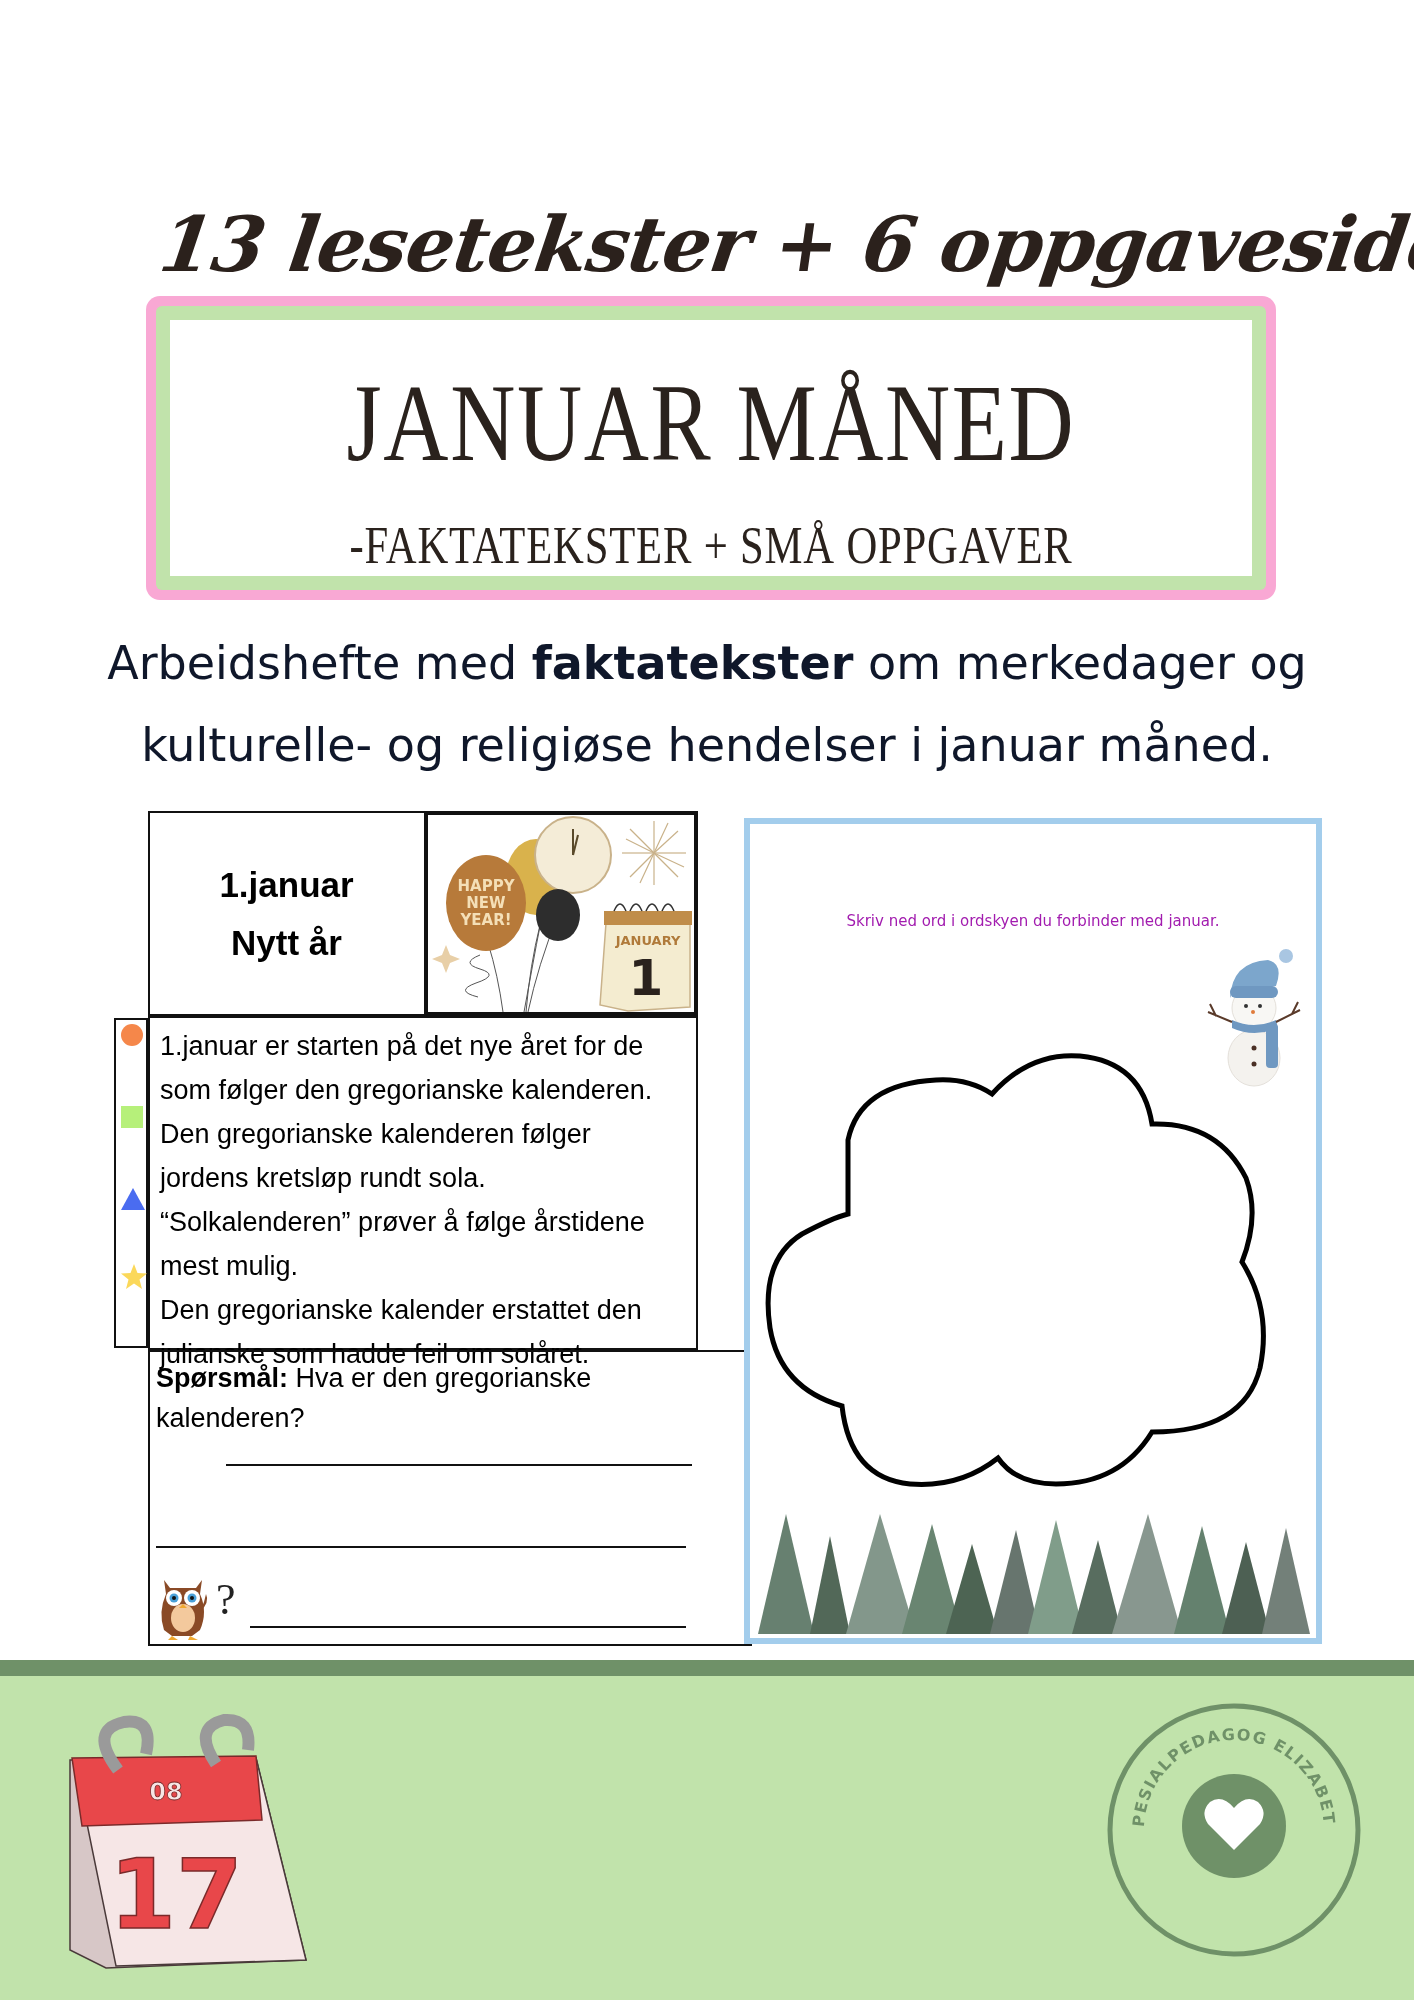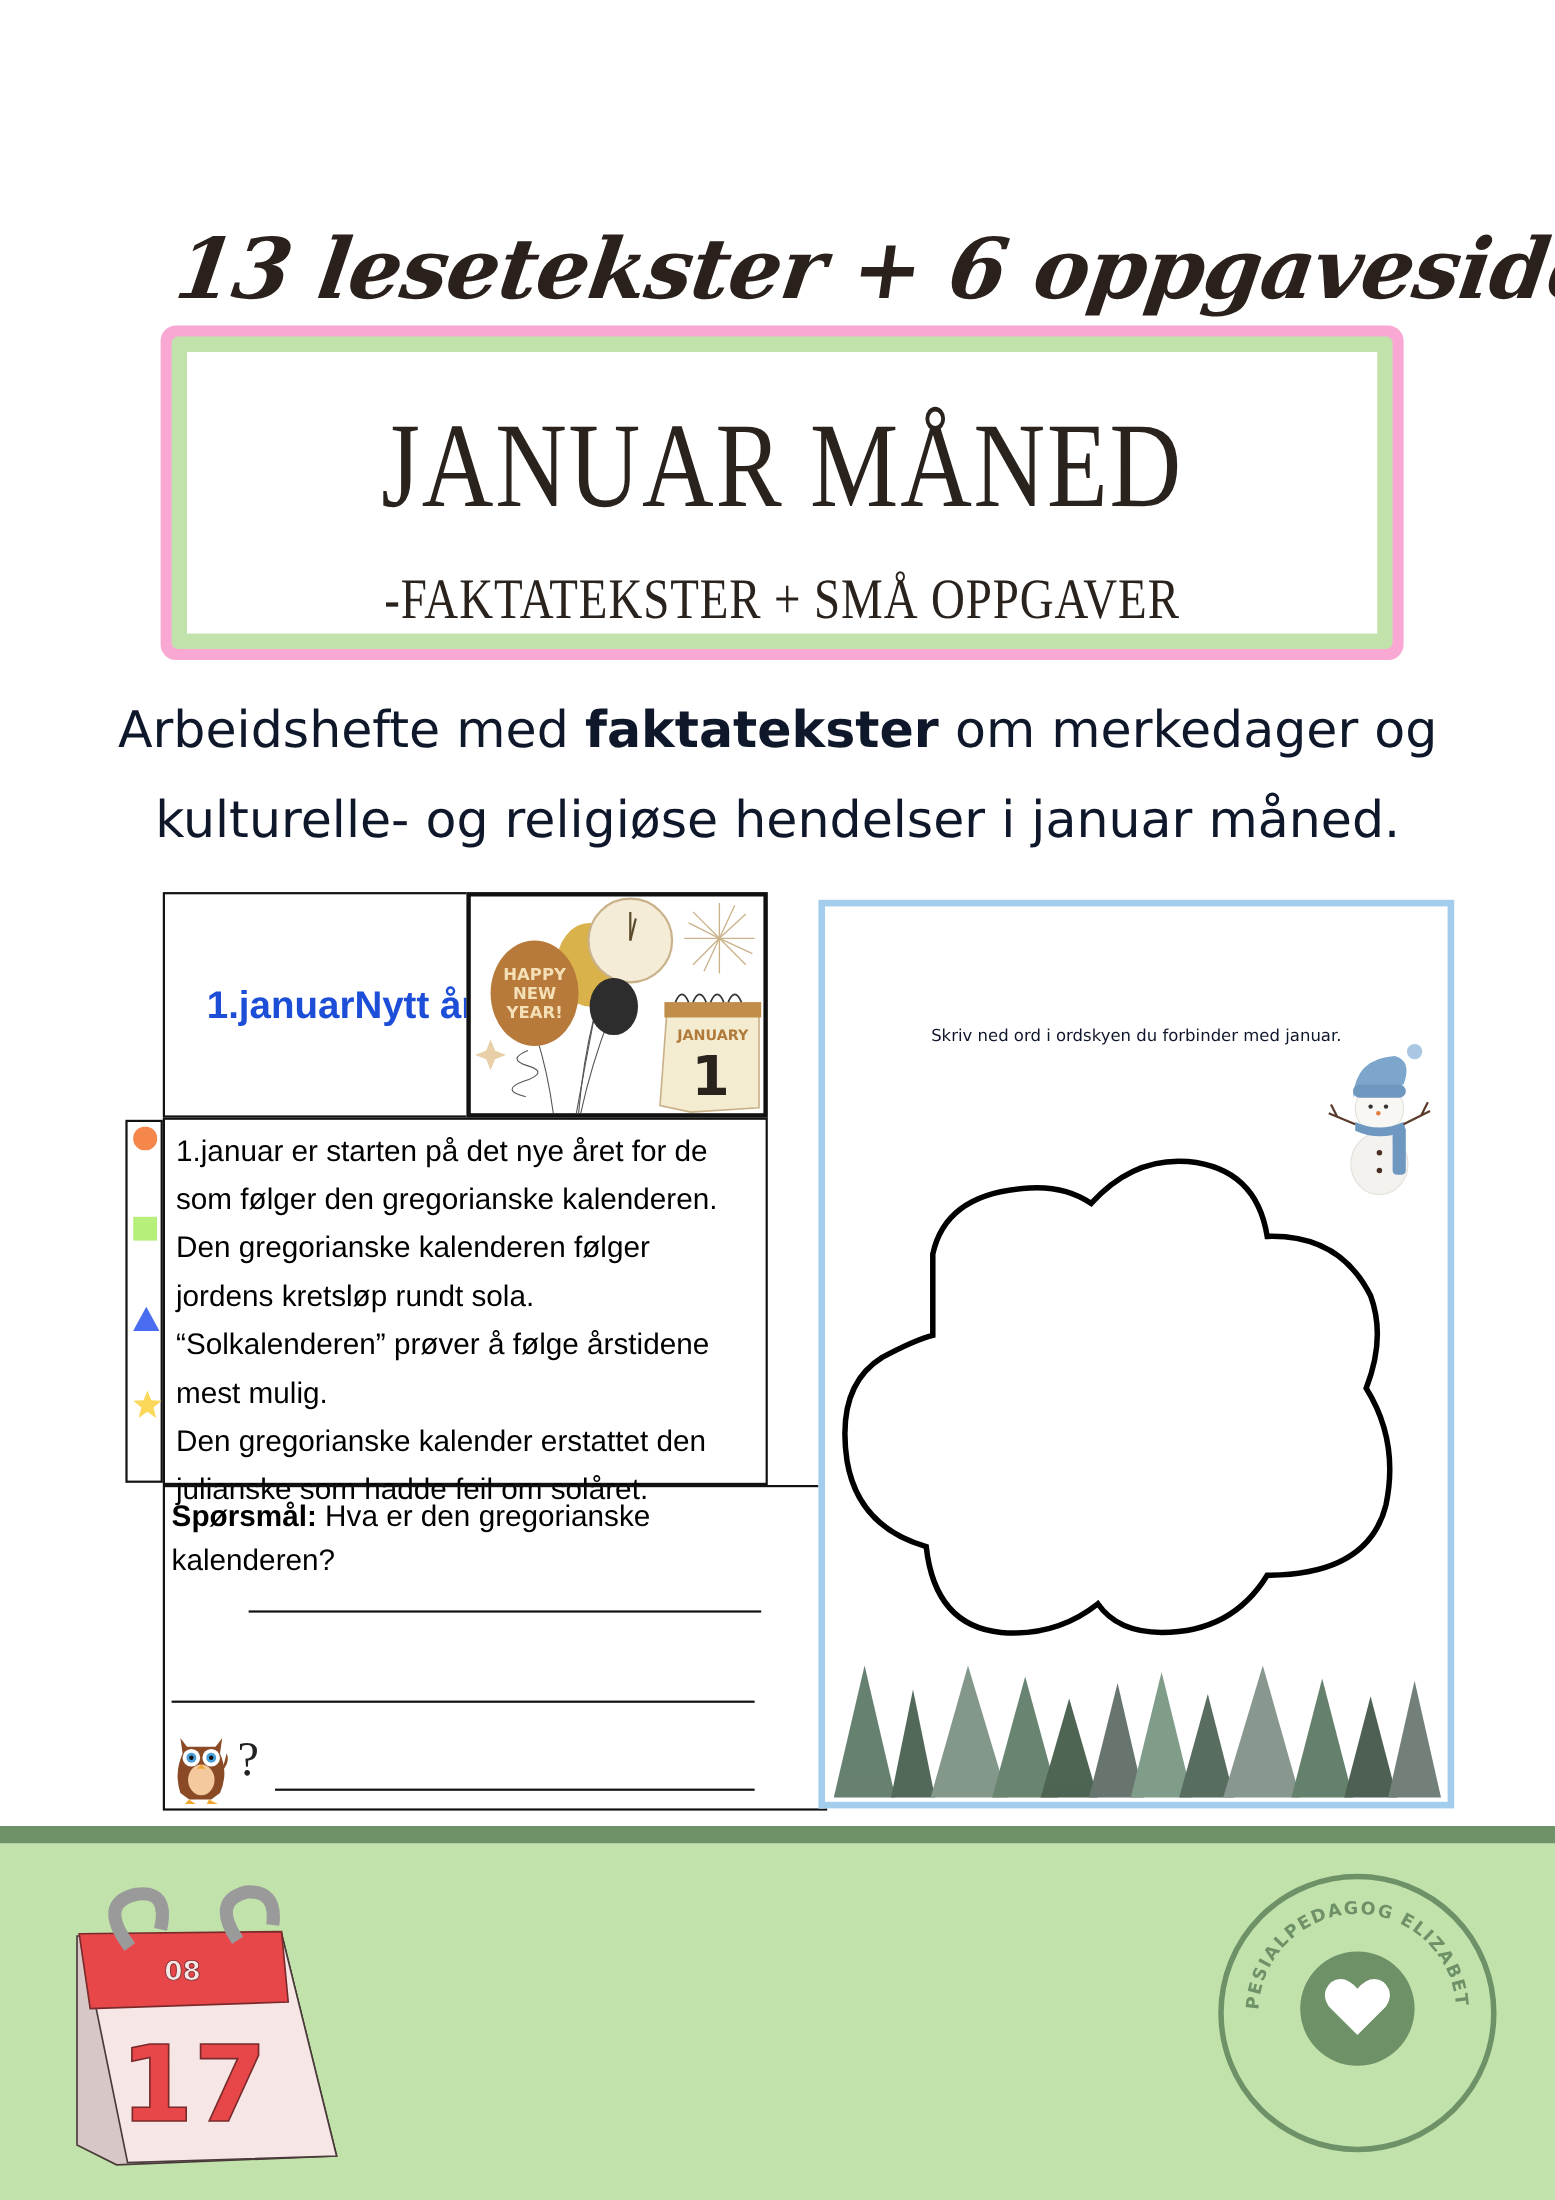--- a/index.html
+++ b/index.html
@@ -15,35 +15,35 @@
   .title-frame .inner { position:absolute; left:24px; top:24px; right:24px; bottom:24px; background:#ffffff; }
   .title-main { position:absolute; left:0; right:0; top:40px; text-align:center; font-family:"Liberation Serif", serif; font-size:110px; letter-spacing:2px; color:#2a221d; transform:scaleX(0.82); white-space:nowrap; }
   .title-sub { position:absolute; left:0; right:0; top:196px; text-align:center; font-family:"Liberation Serif", serif; font-size:52px; letter-spacing:1px; color:#2a221d; transform:scaleX(0.82); white-space:nowrap; }
 
   
   .desc { left:40px; top:622px; width:1334px; text-align:center; font-family:"DejaVu Sans", sans-serif; font-size:46px; line-height:82px; color:#0f172a; }
   .desc b { font-weight:bold; }
 
   
   .card-head { left:148px; top:811px; width:550px; height:205px; border:2px solid #111; box-sizing:border-box; }
-  .card-head .date-cell { position:absolute; left:0; top:0; width:273px; height:201px; display:flex; flex-direction:row; align-items:center; justify-content:center; font-weight:bold; font-size:35px; line-height:58px; color:#1d4ed8;margin-left:24px; }
+  .card-head .date-cell { position:absolute; left:0; top:0; width:273px; height:201px; display:flex; flex-direction:column; align-items:center; justify-content:center; font-weight:bold; font-size:35px; line-height:58px; color:#000000; }
   .card-head .img-cell { position:absolute; left:274px; top:-2px; width:274px; height:205px; border:4px solid #111; box-sizing:border-box; background:#fff; overflow:hidden; }
 
   .legend-col { left:114px; top:1018px; width:34px; height:330px; border:2px solid #111; box-sizing:border-box; }
   .legend-col .shape { position:absolute; left:5px; }
   .card-body { left:148px; top:1016px; width:550px; height:334px; border:2px solid #111; box-sizing:border-box; padding:4px 6px 0 6px; font-size:27px; line-height:40px; color:#000; }
   .card-body p { margin:4px; }
   .card-q { left:148px; top:1350px; width:604px; height:296px; border:2px solid #111; box-sizing:border-box; padding:6px 6px; font-size:27px; line-height:40px; color:#000; }
   .card-q p { margin:0; }
   .line { position:absolute; height:2px; background:#111; }
 
   
   .cloud-card { left:744px; top:818px; width:578px; height:826px; border:6px solid #a3cdec; box-sizing:border-box; background:#fff; }
   .cloud-title { position:absolute; left:0; right:0; top:42px; text-align:center; font-family:"DejaVu Sans", sans-serif; font-size:25px; color:#111; }
-  .cloud-instr { position:absolute; left:0; right:0; top:88px; text-align:center; font-family:"DejaVu Sans", sans-serif; font-size:15px; color:#0f172a;margin-top:20px; }
+  .cloud-instr { position:absolute; left:0; right:0; top:88px; text-align:center; font-family:"DejaVu Sans", sans-serif; font-size:15px; color:#a21caf; }
 
   
   .footer-stripe { left:0; top:1660px; width:1414px; height:16px; background:#6f9168; }
   .footer { left:0; top:1676px; width:1414px; height:324px; background:#c1e3ab; }
 </style>
 </head>
 <body>
 
 <div class="abs tagline">13 lesetekster + 6 oppgavesider</div>
 

